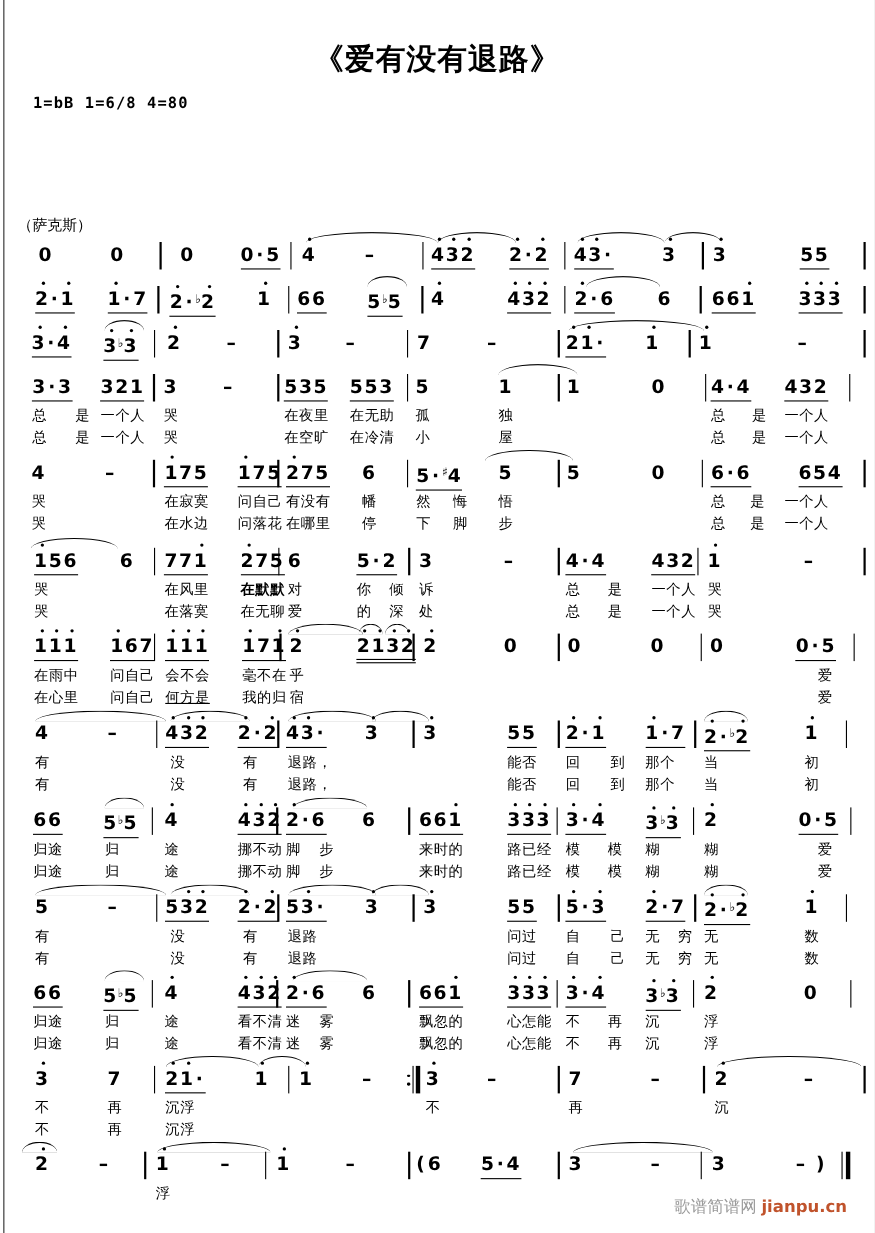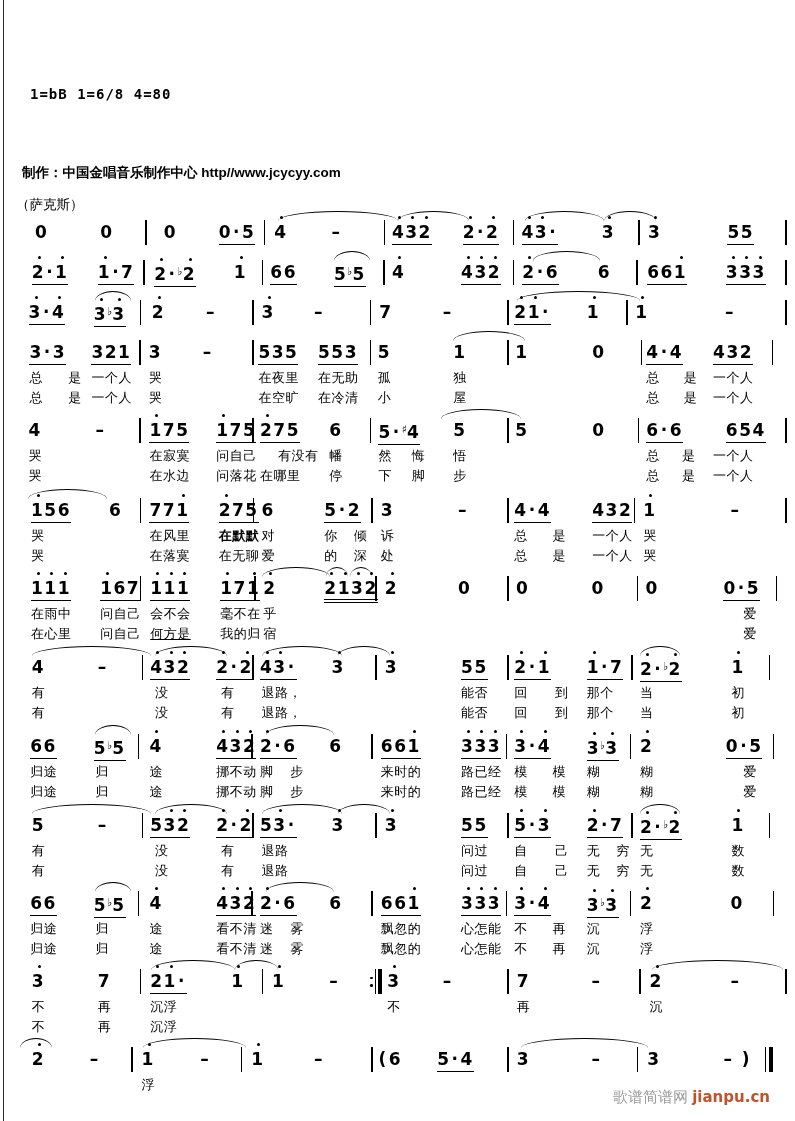--- a/index.html
+++ b/index.html
@@ -39,22 +39,22 @@
   .bar-fin .b2{width:4px;height:25px;background:#000;}
   .arc{position:absolute;top:-11px;height:9px;border-top:1.7px solid #000;
        border-radius:50% 50% 0 0 / 100% 100% 0 0;}
   .lyr{position:absolute;font-size:13px;white-space:nowrap;letter-spacing:0.5px;}
 </style>
 </head>
 <body>
 
 <div id="page">
   <div id="page-edge"></div>
+  <div id="title">《爱有没有退路》</div>
   <div id="keyline">1=bB 1=6/8 4=80</div>
-  <div id="producer">制作：中国金唱音乐制作中心 http//www.jcycyy.com</div>
   <div id="instrument">（萨克斯）</div>
   <div id="score">
       <div class="system" style="top: 222px; height: 40px;">
         <div class="arc" style="left: 35%; width: 15%;"></div>
         <div class="arc" style="left: 50%; width: 9%;"></div>
         <div class="arc" style="left: 66%; width: 10%;"></div>
         <div class="arc" style="left: 76%; width: 6.5%;"></div>
         <span class="tok" style="left: 4.4%;"><span><span class="ch">0</span></span></span>
         <span class="tok" style="left: 12.6%;"><span><span class="ch">0</span></span></span>
         <div class="bar" style="left: 18.3%;"></div>
@@ -177,21 +177,21 @@
         <div class="bar" style="left: 63.8%;"></div>
         <span class="tok" style="left: 64.8%;"><span><span class="ch">5</span></span></span>
         <span class="tok" style="left: 74.5%;"><span><span class="ch">0</span></span></span>
         <div class="bar" style="left: 80.2%;"></div>
         <span class="tok" style="left: 81.3%;"><span class="u1"><span class="ch">6</span><span class="sep">·</span><span class="ch">6</span></span></span>
         <span class="tok" style="left: 91.3%;"><span class="u1"><span class="ch">6</span><span class="ch">5</span><span class="ch">4</span></span></span>
         <div class="bar" style="left: 98.8%;"></div>
         <div class="lyr" style="left: 3.6%; top: 27px;">哭</div>
         <div class="lyr" style="left: 18.8%; top: 27px;">在寂寞</div>
         <div class="lyr" style="left: 27.2%; top: 27px;">问自己</div>
-        <div class="lyr" style="left: 32.7%; top: 27px; margin-left: 18px;">有没有</div>
+        <div class="lyr" style="left: 32.7%; top: 27px;">有没有</div>
         <div class="lyr" style="left: 41.4%; top: 27px;">幡</div>
         <div class="lyr" style="left: 47.6%; top: 27px;">然</div>
         <div class="lyr" style="left: 51.8%; top: 27px;">悔</div>
         <div class="lyr" style="left: 57%; top: 27px;">悟</div>
         <div class="lyr" style="left: 81.3%; top: 27px;">总</div>
         <div class="lyr" style="left: 85.8%; top: 27px;">是</div>
         <div class="lyr" style="left: 89.7%; top: 27px;">一个人</div>
         <div class="lyr" style="left: 3.6%; top: 47px;">哭</div>
         <div class="lyr" style="left: 18.8%; top: 47px;">在水边</div>
         <div class="lyr" style="left: 27.2%; top: 47px;">问落花</div>

